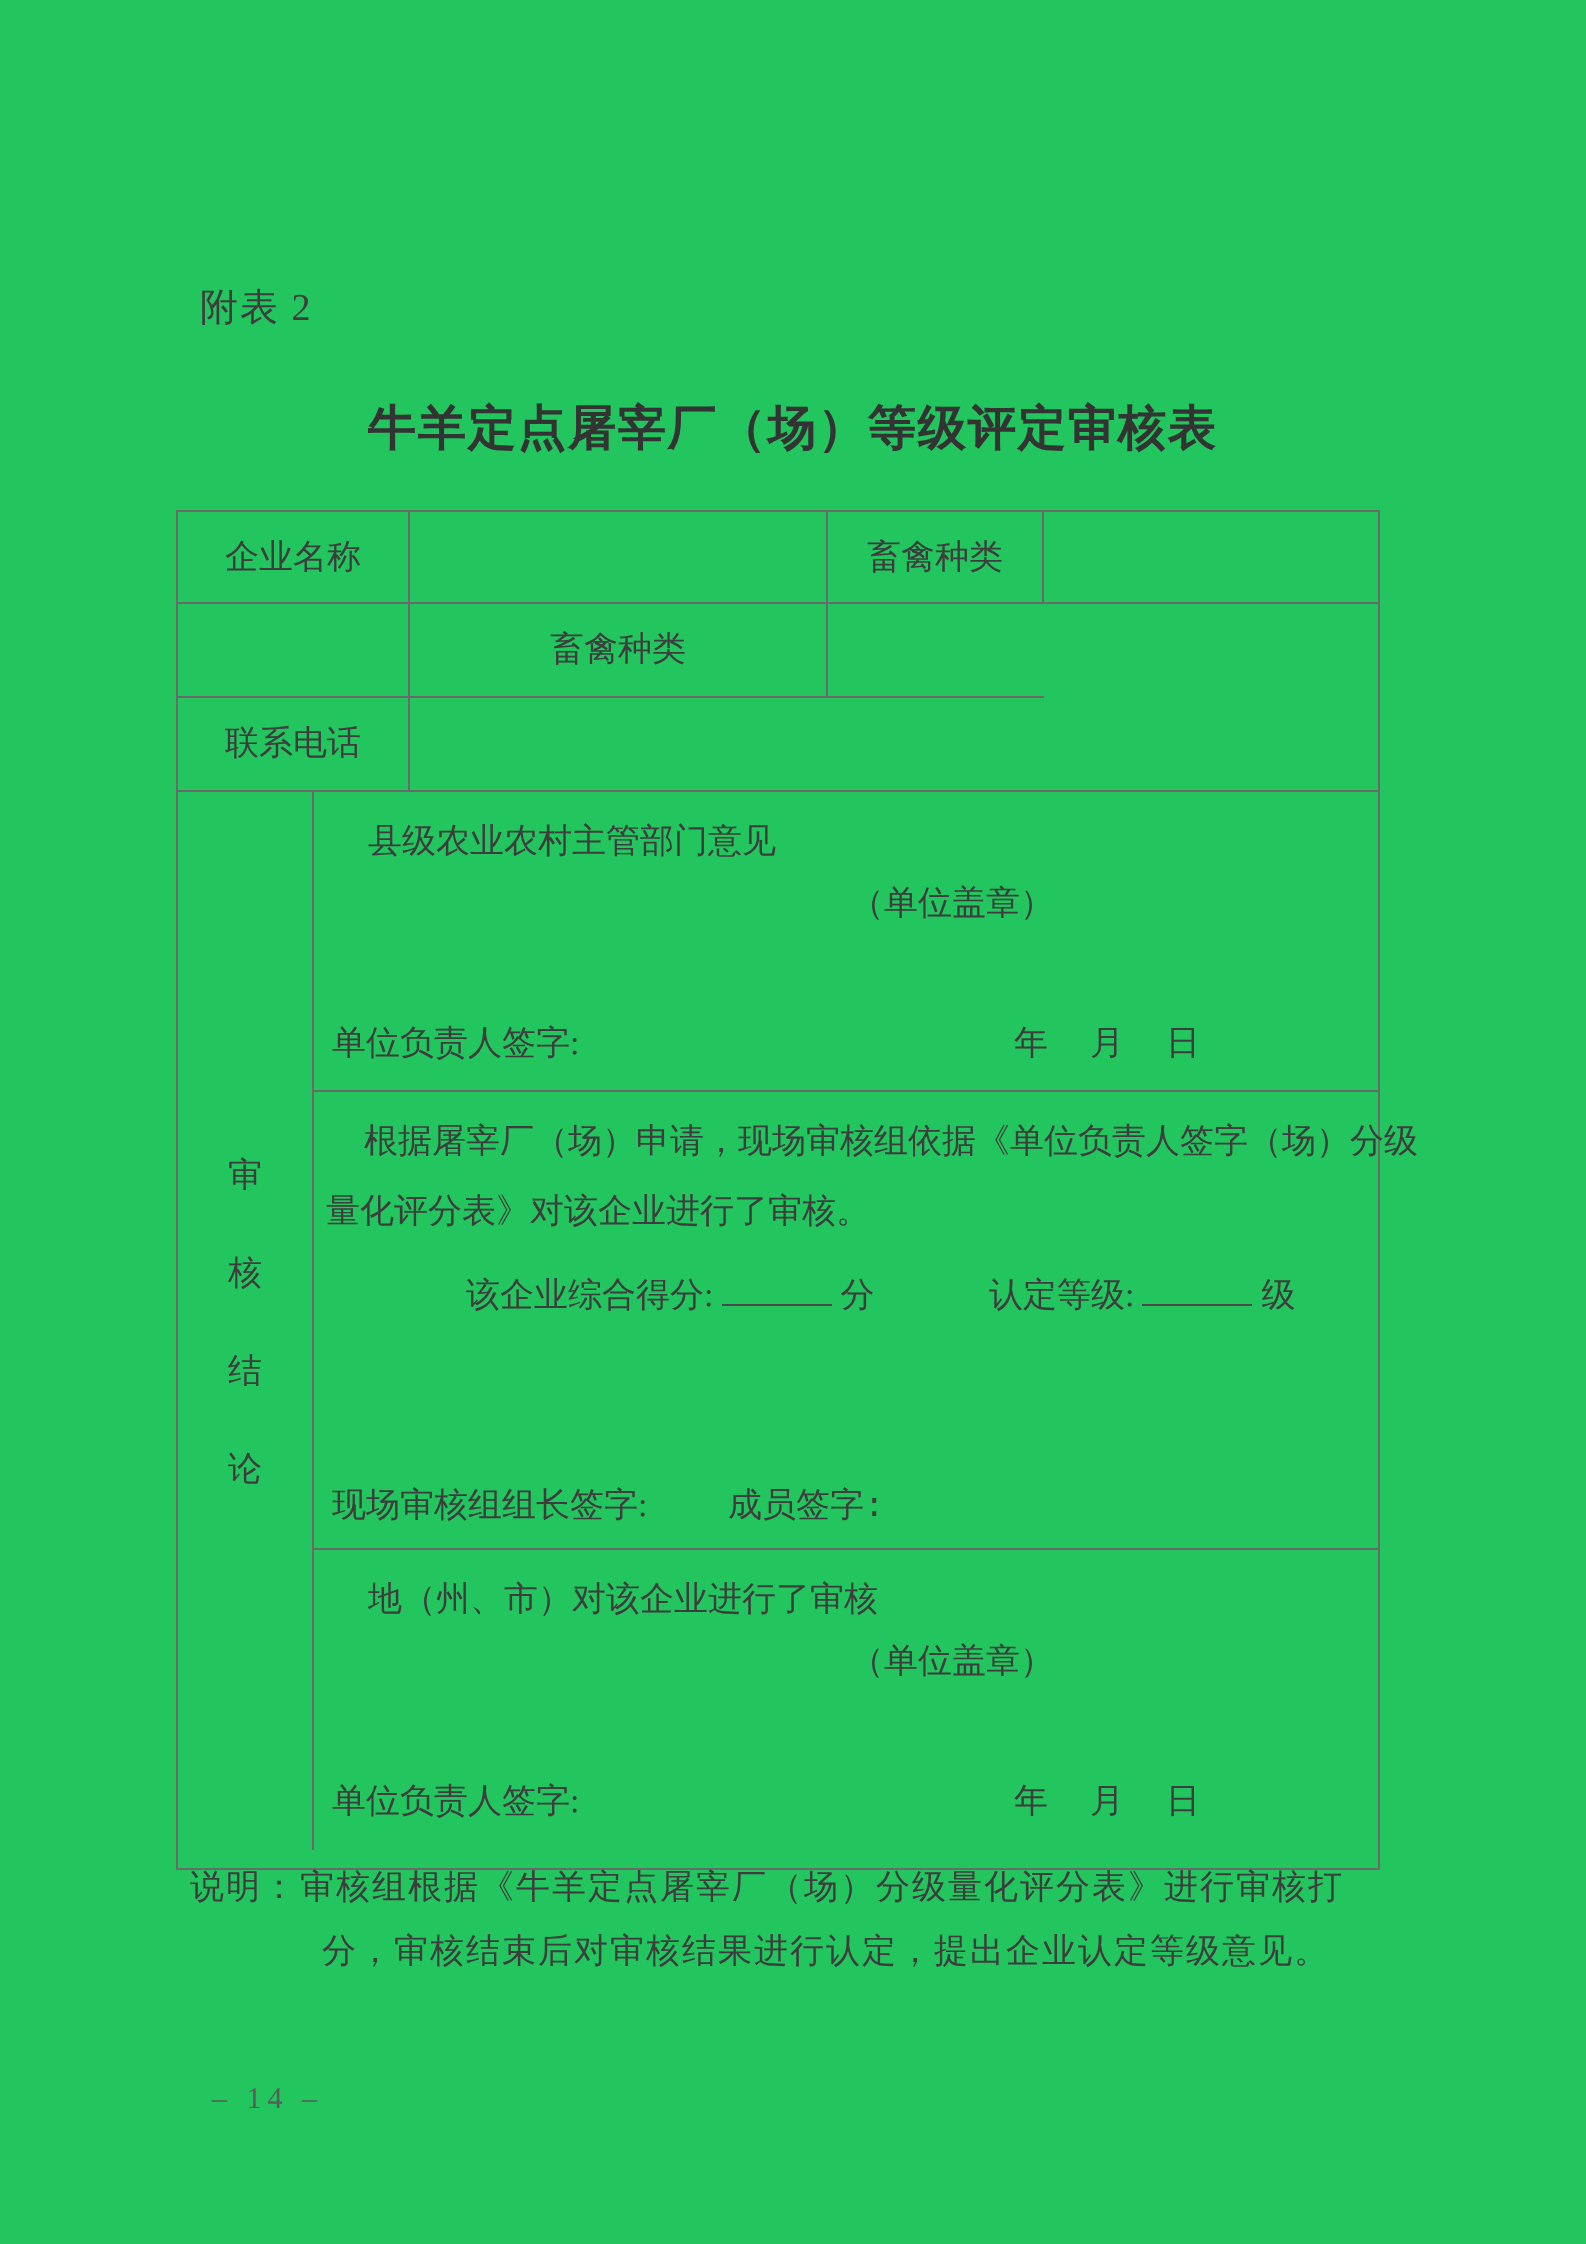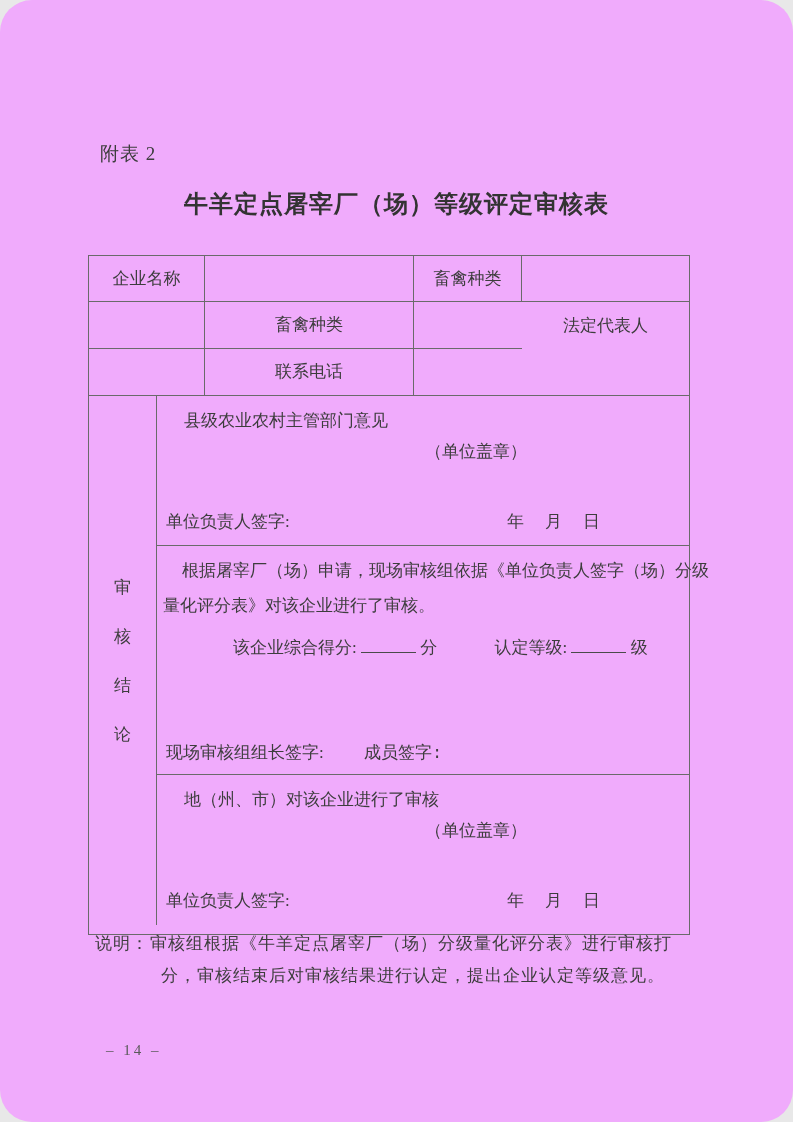--- a/index.html
+++ b/index.html
@@ -2,38 +2,37 @@
 <html><head>
 <meta charset="utf-8">
 <style>
   * { margin: 0; padding: 0; box-sizing: border-box; }
   html, body { background: #e8e8e8; }
   .page {
     position: relative;
     width: 793px;
     height: 1122px;
     margin: 0 auto;
-    background: #f0abfc;
+    background: #22c55e;
     font-family: "Liberation Serif", "DejaVu Serif", serif;
     color: #3d3d3d;
     overflow: hidden;
-    border-radius: 32px;
   }
   .attach-label {
     position: absolute;
     left: 100px;
     top: 141px;
     font-size: 19px;
     letter-spacing: 1px;
   }
   .doc-title {
     position: absolute;
     left: 0;
     width: 100%;
-    top: 188px;
+    top: 198px;
     text-align: center;
     font-size: 24px;
     font-weight: bold;
     letter-spacing: 1px;
     color: #333;
   }
   
   .form-table {
     position: absolute;
     left: 88px;
@@ -130,21 +129,20 @@
     <div class="info-grid">
       <div class="info-cell">企业名称</div>
       <div class="info-cell"></div>
       <div class="info-cell">畜禽种类</div>
       <div class="info-cell last-col"></div>
 
       <div class="info-cell"></div>
       <div class="info-cell">畜禽种类</div>
       <div class="info-cell last-col"></div>
 
-      <div class="info-cell last-row">法定代表人</div>
       <div class="info-cell last-row"></div>
       <div class="info-cell last-row">联系电话</div>
       <div class="info-cell last-col last-row"></div>
     </div>
 
     <div class="review-area">
 
       <div class="review-header-col">
         <span>审</span>
         <span>核</span>

